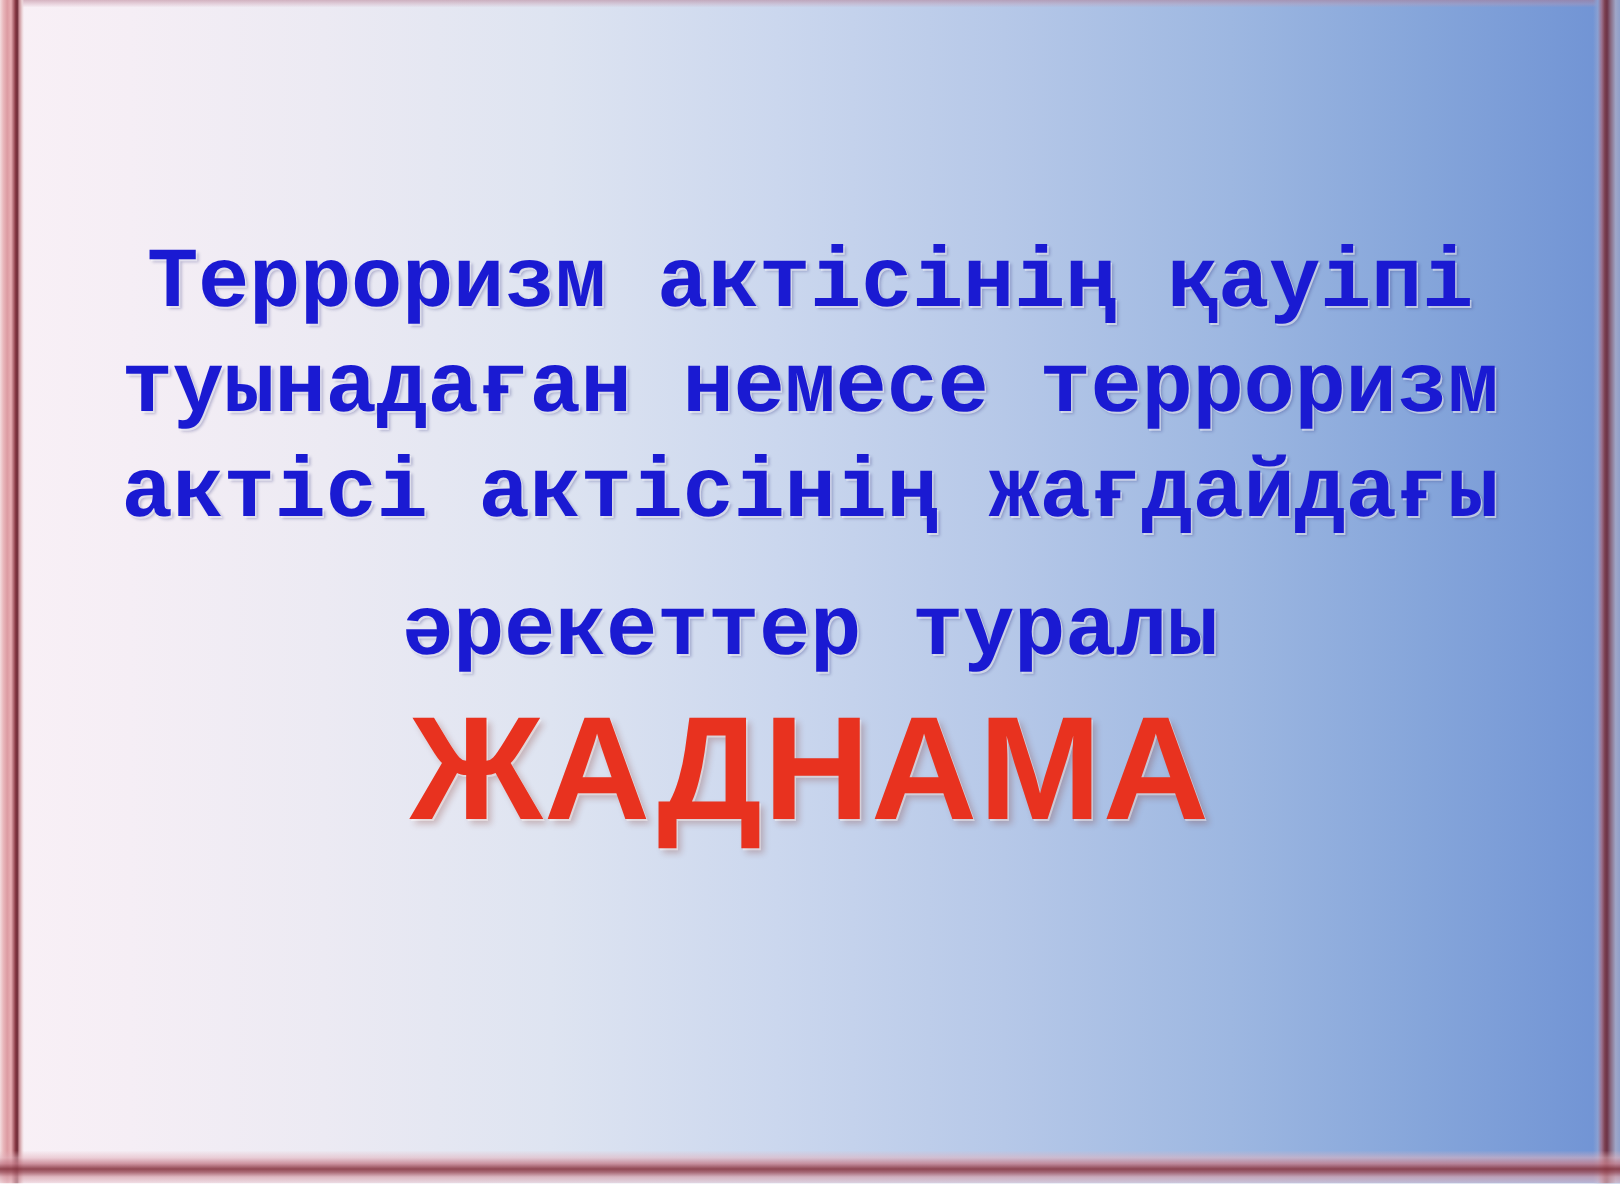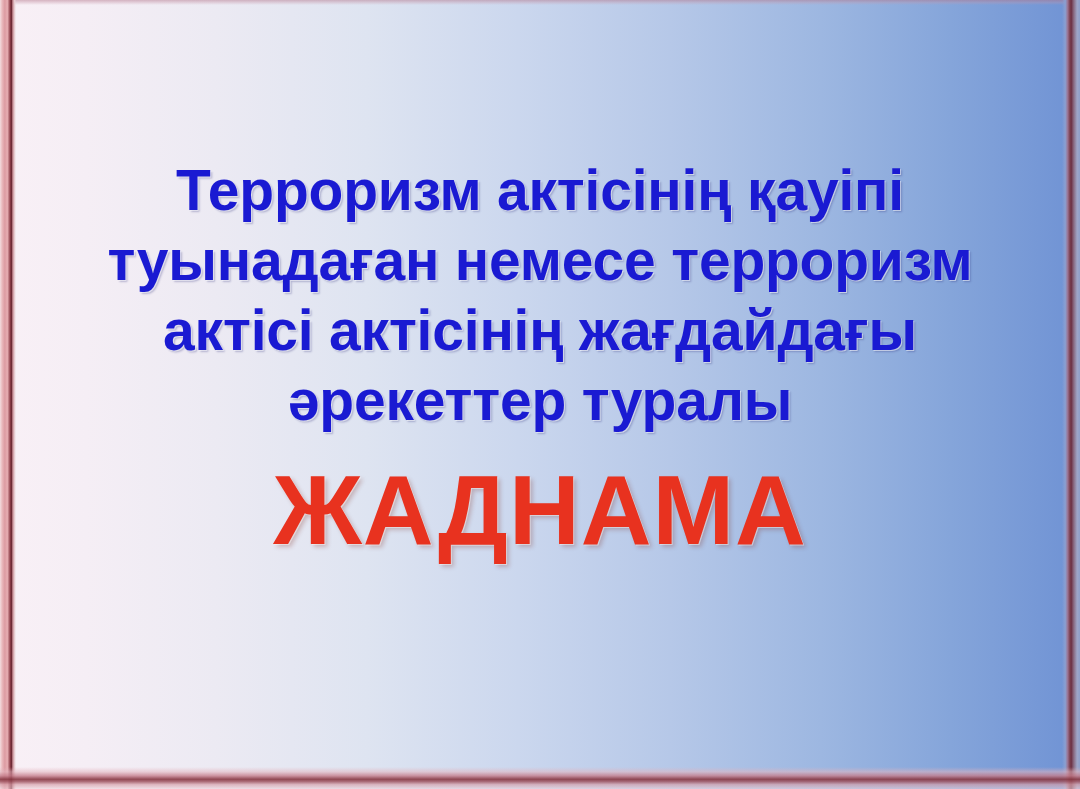--- a/index.html
+++ b/index.html
@@ -135,33 +135,33 @@
 
   .line {
     display: block;
     font-weight: bold;
     color: #1a1ad2;
     letter-spacing: -0.2px;
     white-space: nowrap;
     text-shadow:
        1px 1px 0 rgba(255,255,255,0.55),
        2px 2px 2px rgba(40,40,120,0.28);
+    font-family: Liberation Mono, monospace;
   }
 
   .line-1 { font-size: 57px; line-height: 70px; margin-top: 155px; }
   .line-2 { font-size: 57px; line-height: 70px; }
   .line-3 { font-size: 57px; line-height: 70px; }
-  .line-4 { font-size: 57px; line-height: 70px; }
+  .line-4 { font-size: 57px; line-height: 70px; margin-top: 22px; }
 
   .title-main {
     display: block;
     font-weight: bold;
     font-size: 98px;
     line-height: 110px;
-    margin-top: 20px;
     color: #e8321f;
     letter-spacing: 1px;
     white-space: nowrap;
     text-shadow:
        1px 1px 0 rgba(255,255,255,0.45),
        3px 3px 4px rgba(120,30,20,0.25);
   }
 </style>
 </head>
 <body>

